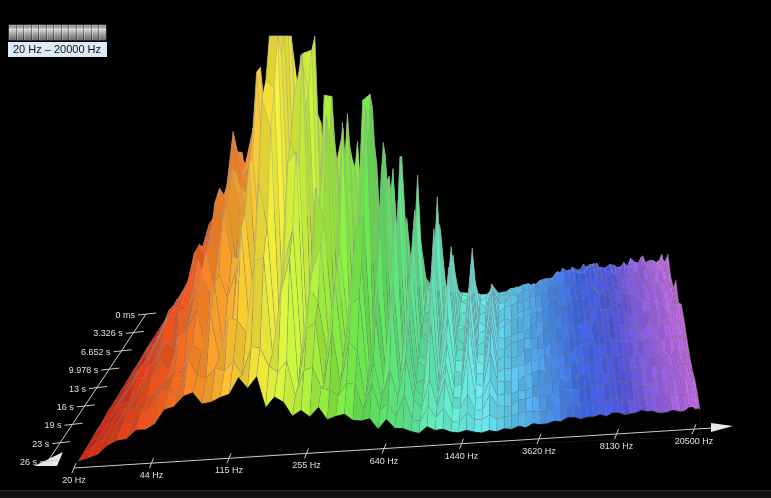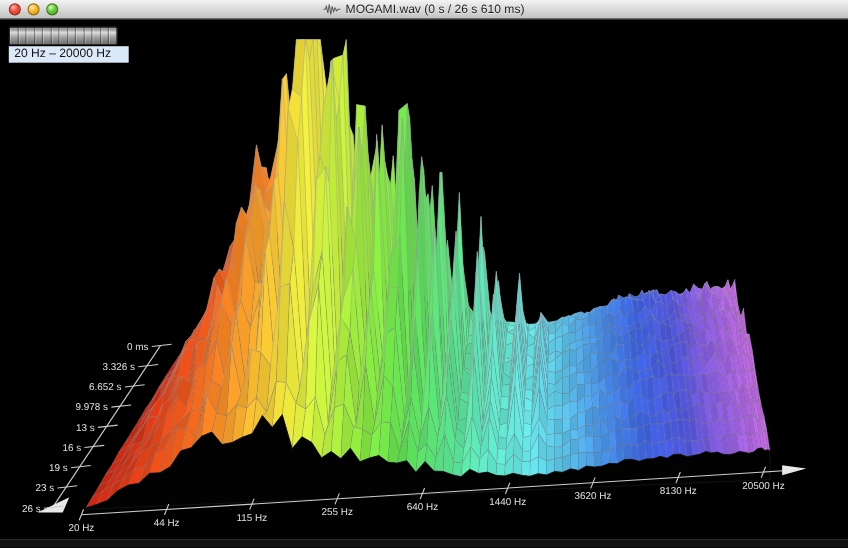--- a/index.html
+++ b/index.html
@@ -15,21 +15,21 @@
   .tl.green{background:radial-gradient(circle at 35% 30%,#d2ffb0,#66c93e 45%,#3f9b1f);border:1px solid #3a7a14;}
   #titlewrap{margin:0 auto;display:flex;align-items:center;gap:4px;
     font-size:11px;color:#1f1f1f;text-shadow:0 1px 0 rgba(255,255,255,.55);}
   #overview-strip{position:absolute;left:8px;top:24px;width:97px;height:15px;
     border:1px solid #2a2a2a;border-radius:2px;
     background:linear-gradient(#707070,#d9d9d9 30%,#a0a0a0 60%,#6d6d6d);
     box-shadow:inset 0 1px 0 rgba(255,255,255,.4);display:flex;}
   .seg{flex:1;border-right:1px solid rgba(0,0,0,.38);box-shadow:inset 1px 0 0 rgba(255,255,255,.25);}
   .seg:last-child{border-right:none;}
   #range-label{position:absolute;left:8px;top:42px;background:#dce9f8;color:#121212;
-    font-size:11px;padding:1px 16px 2px 5px;white-space:nowrap;}
+    font-size:11px;padding:1px 6px 2px 5px;white-space:nowrap;}
   #scene{position:absolute;left:0;top:0;}
   #bottom-strip{position:absolute;left:0;bottom:0;width:771px;height:7px;
     background:#121212;border-top:1px solid #272727;}
 </style>
 </head>
 <body>
 
 <div id="window">
 
   <svg id="scene" width="771" height="498" viewBox="0 0 771 498">
@@ -1333,33 +1333,20 @@
         <text x="73.75" y="409.875" fill="#e0e0e0" text-anchor="end">16 s</text>
         <line x1="64.5" y1="425.25" x2="82.5" y2="423.25" stroke="#cccccc" stroke-width="1"></line>
         <text x="61.5" y="428.25" fill="#e0e0e0" text-anchor="end">19 s</text>
         <line x1="52.25" y1="443.625" x2="70.25" y2="441.625" stroke="#cccccc" stroke-width="1"></line>
         <text x="49.25" y="446.625" fill="#e0e0e0" text-anchor="end">23 s</text>
         <line x1="40" y1="462" x2="58" y2="460" stroke="#cccccc" stroke-width="1"></line>
         <text x="37" y="465" fill="#e0e0e0" text-anchor="end">26 s</text>
       </g>
     </svg>
 
-  <div id="titlebar">
-    <div id="traffic">
-      <div class="tl red"></div>
-      <div class="tl yellow"></div>
-      <div class="tl green"></div>
-    </div>
-    <div id="titlewrap">
-      <svg width="16" height="13" viewBox="0 0 24 16">
-        <polyline points="0,8 3,8 4,3 6,13 8,1 10,15 12,4 14,11 16,6 18,10 20,8 23,8" fill="none" stroke="#5c5c5c" stroke-width="1.4"></polyline>
-      </svg>
-      <span>MOGAMI.wav (0 s / 26 s 610 ms)</span>
-    </div>
-  </div>
 
   <div id="overview-strip">
       <div class="seg"></div>
       <div class="seg"></div>
       <div class="seg"></div>
       <div class="seg"></div>
       <div class="seg"></div>
       <div class="seg"></div>
       <div class="seg"></div>
       <div class="seg"></div>

